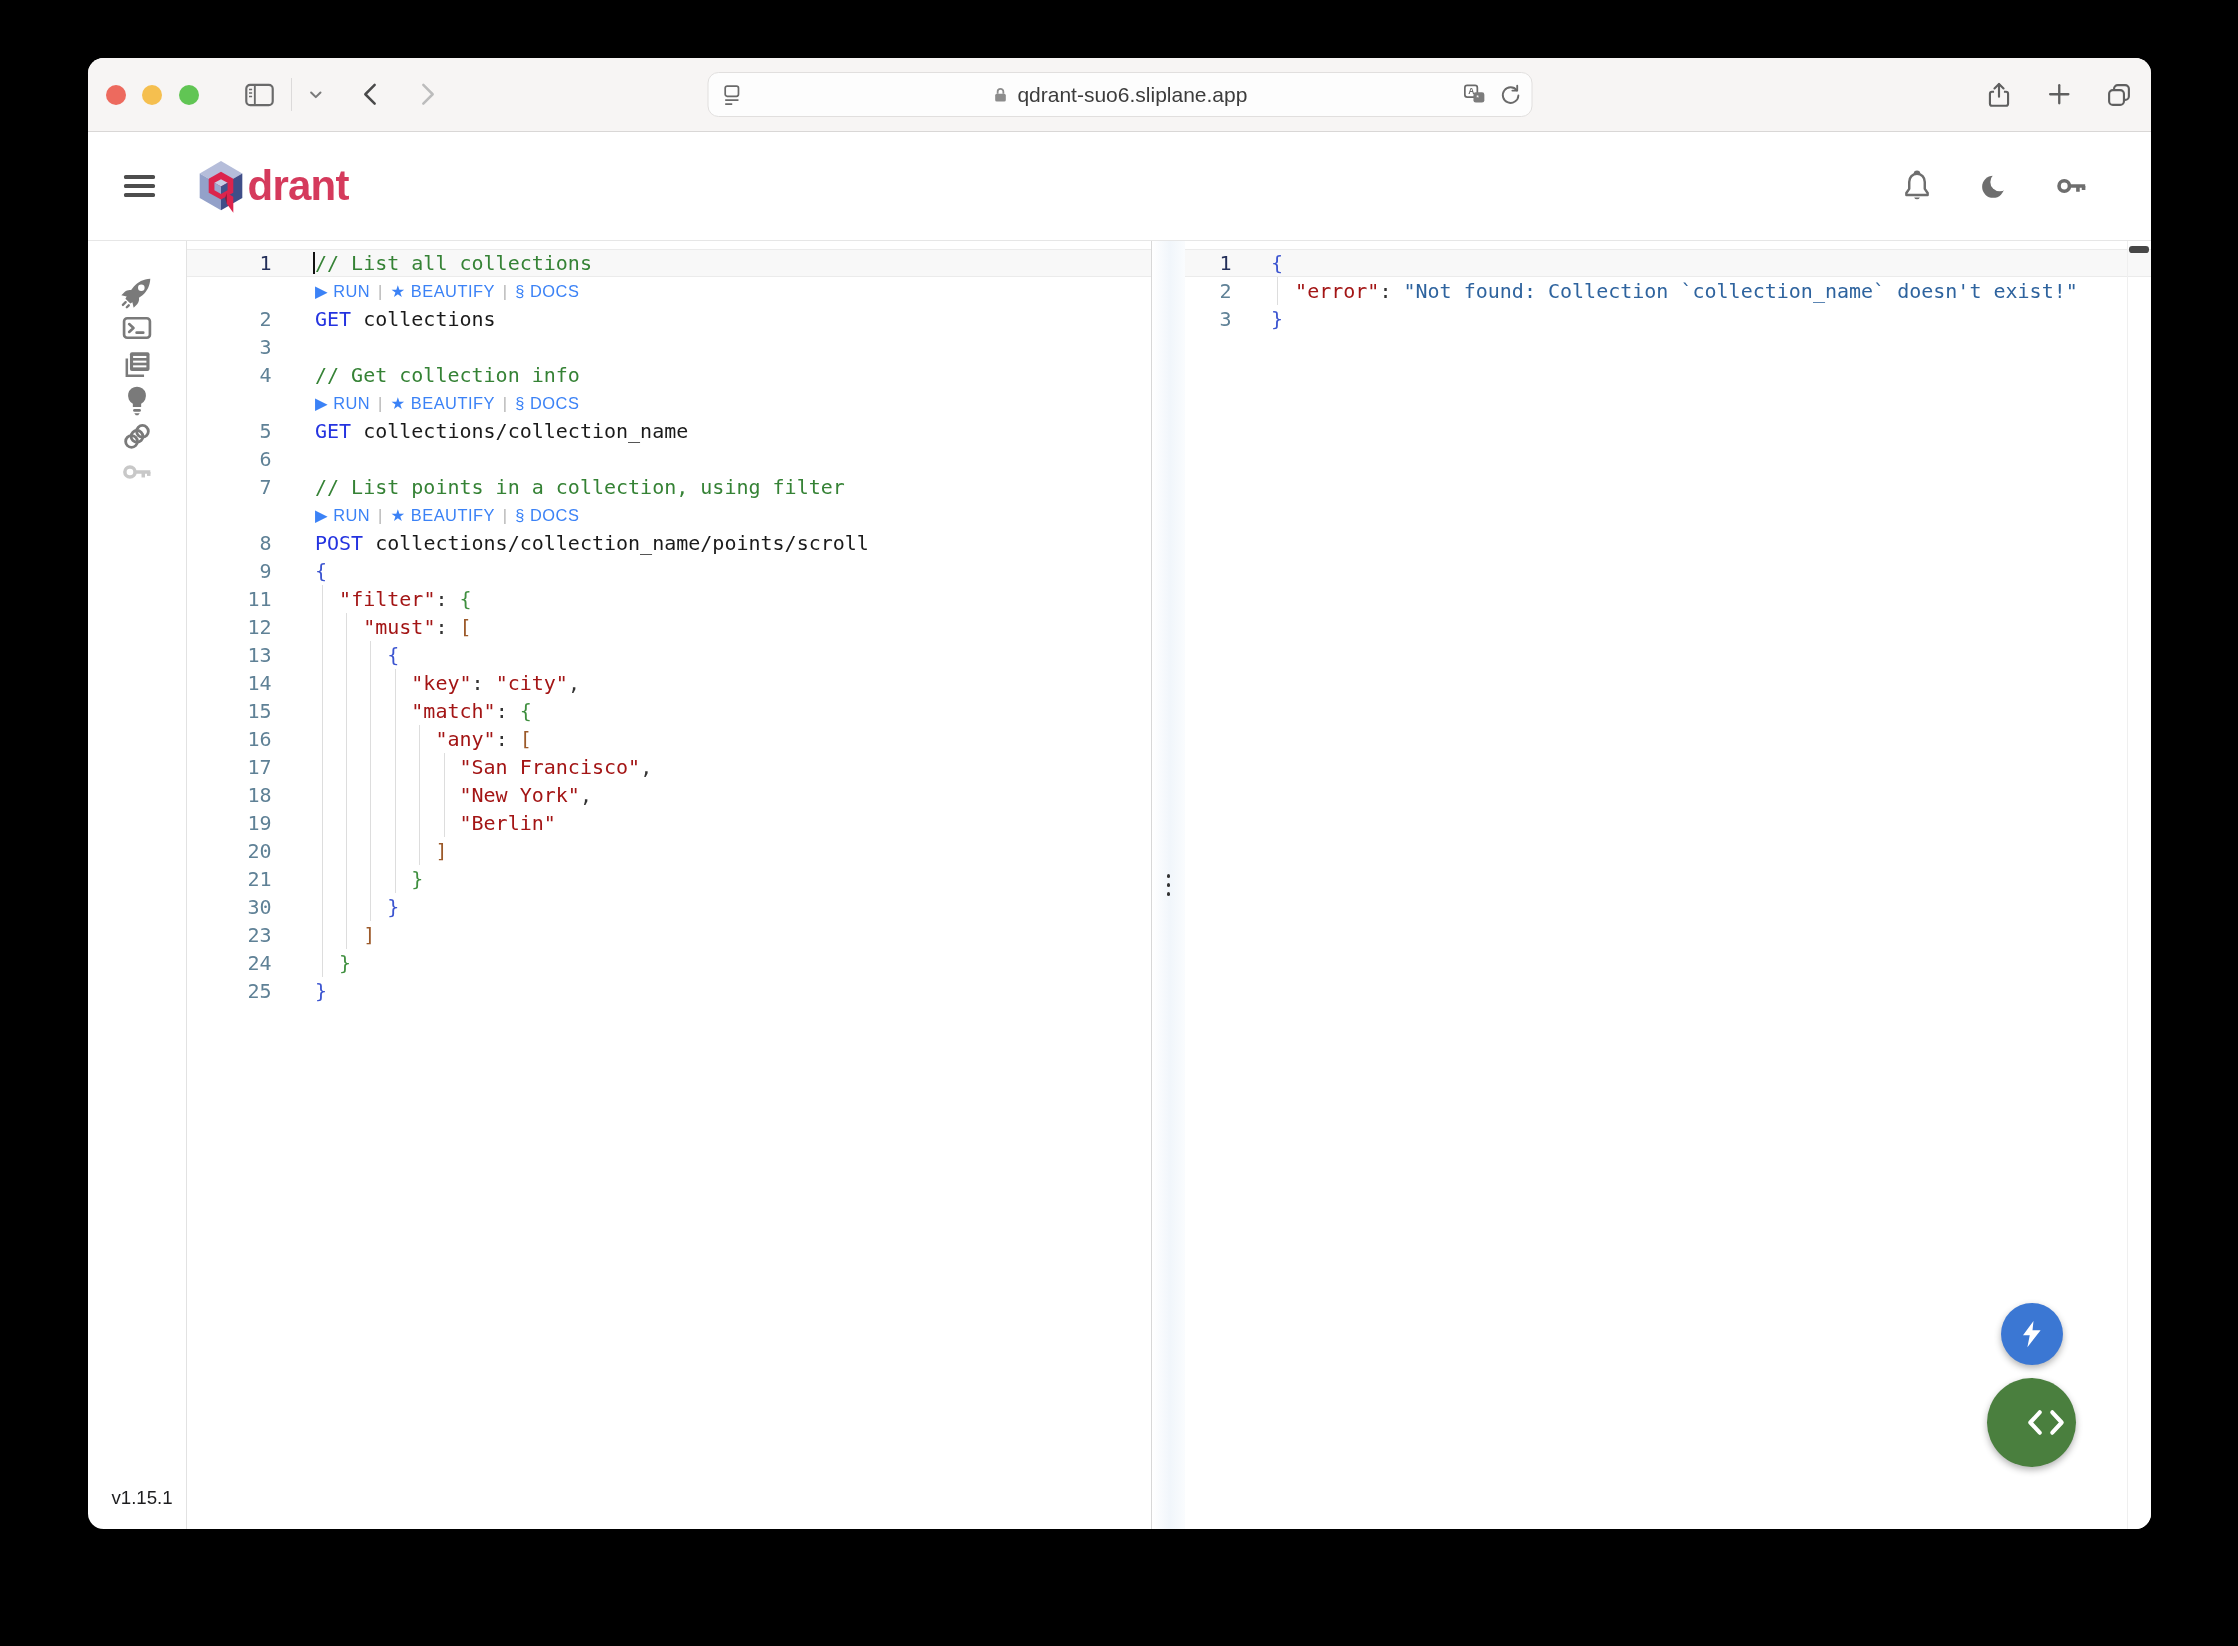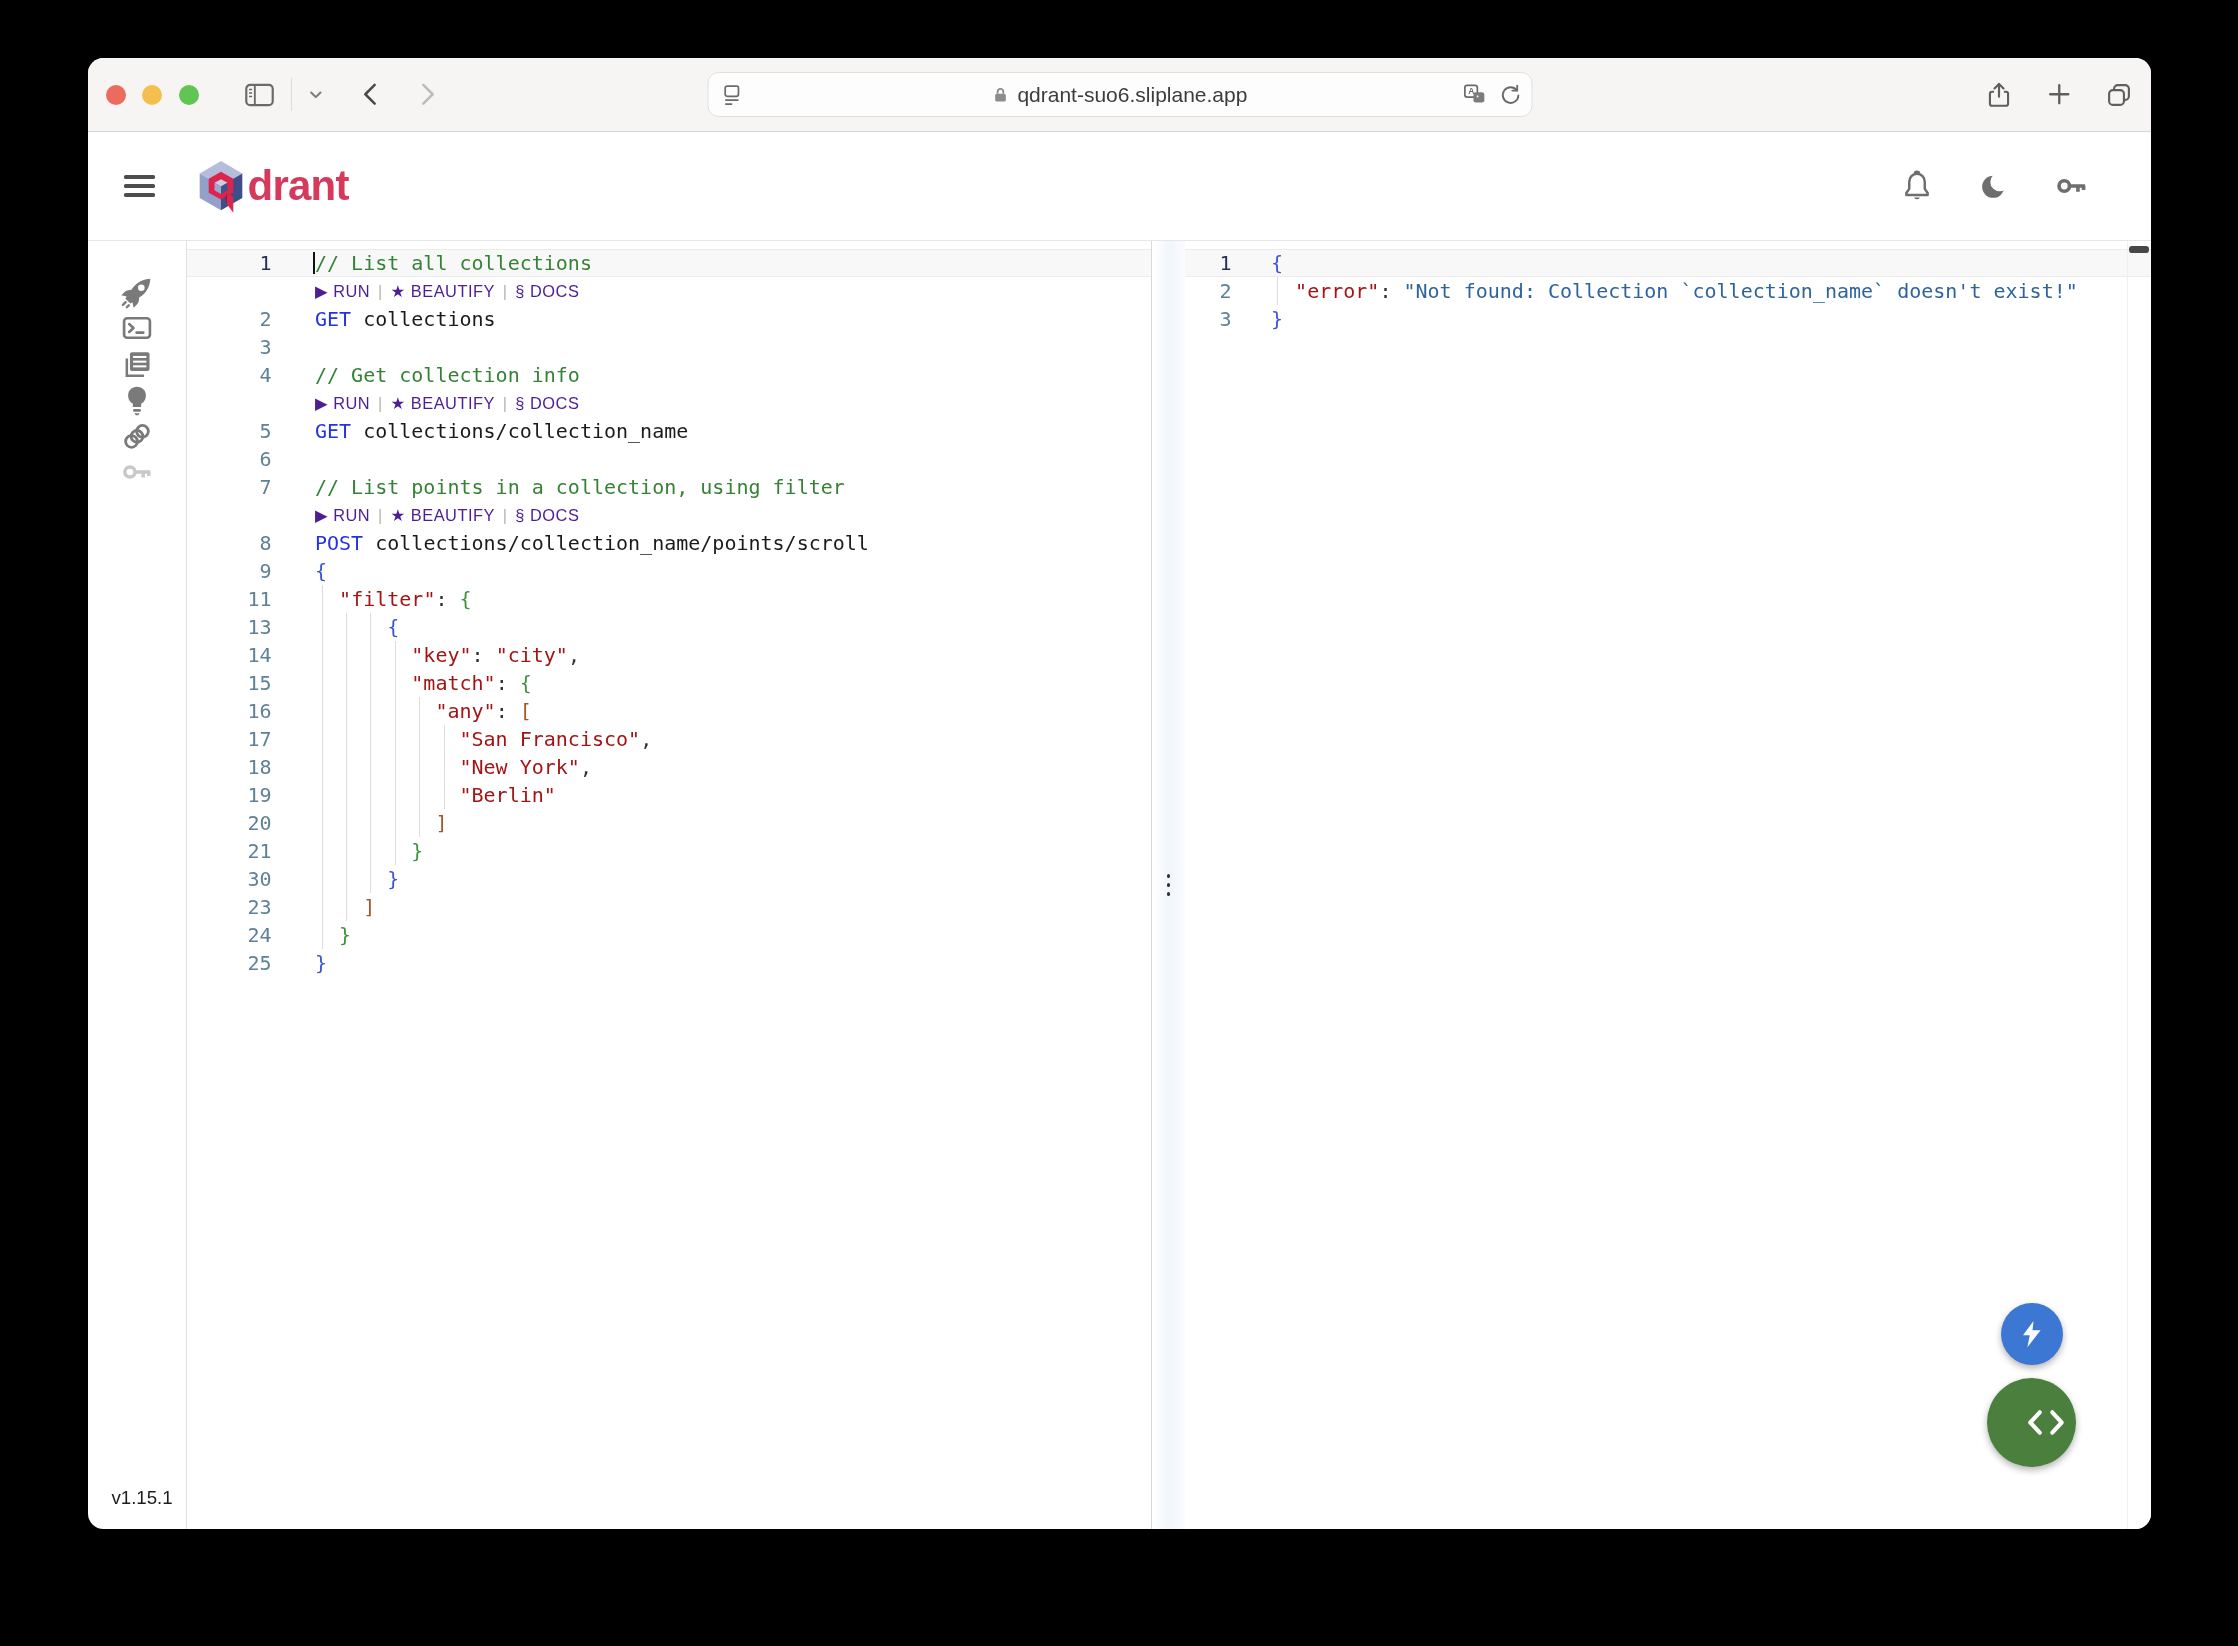--- a/index.html
+++ b/index.html
@@ -63,21 +63,21 @@
   .tk-s{color:#a31515;}
   .tk-num{color:#1a1a1a;}
   .tk-p{color:#333;}
   .tk-txt{color:#1a1a1a;}
   .tk-b1{color:#3b54d0;}
   .tk-b2{color:#3f8f3f;}
   .tk-b3{color:#9c5a2a;}
   .tk-vs{color:#2e639e;}
   .widget-row .code{font-family:"Liberation Sans",sans-serif;font-size:16.4px;color:#9a9a9a;
                     letter-spacing:0.5px;display:flex;align-items:center;gap:7.8px;}
-  .wbtn{color:#4c1d95;cursor:pointer;}
+  .wbtn{color:#3b82f6;cursor:pointer;}
   .wsep{color:#b5b5b5;}
   
   .h-thumb{position:absolute;top:4.7px;right:2.3px;width:20px;height:7px;background:#474747;border-radius:3.1px;}
   .v-track{position:absolute;top:0;bottom:0;right:22.6px;border-left:0.8px solid #efefef;}
   
   .fab{position:absolute;border-radius:50%;display:flex;align-items:center;justify-content:center;
        border:none;box-shadow:0 3.1px 7.8px rgba(0,0,0,.3);}
   .fab.run{left:1913px;top:1245px;width:62px;height:62px;background:#3b77d3;}
   .fab.code{left:1899px;top:1320px;width:89px;height:89px;background:#4a7f3e;}
 </style>
@@ -279,20 +279,21 @@
           <div class="row"><div class="gutter">3</div><div class="code"></div></div>
           <div class="row"><div class="gutter">4</div><div class="code"><span class="tk-cm">// Get collection info</span></div></div>
           <div class="row widget-row"><div class="gutter"></div><div class="code"><span class="wbtn">▶ RUN</span><span class="wsep">|</span><span class="wbtn">★ BEAUTIFY</span><span class="wsep">|</span><span class="wbtn">§ DOCS</span></div></div>
           <div class="row"><div class="gutter">5</div><div class="code"><span class="tk-kw">GET</span><span class="tk-txt"> collections/collection_name</span></div></div>
           <div class="row"><div class="gutter">6</div><div class="code"></div></div>
           <div class="row"><div class="gutter">7</div><div class="code"><span class="tk-cm">// List points in a collection, using filter</span></div></div>
           <div class="row widget-row"><div class="gutter"></div><div class="code"><span class="wbtn">▶ RUN</span><span class="wsep">|</span><span class="wbtn">★ BEAUTIFY</span><span class="wsep">|</span><span class="wbtn">§ DOCS</span></div></div>
           <div class="row"><div class="gutter">8</div><div class="code"><span class="tk-kw">POST</span><span class="tk-txt"> collections/collection_name/points/scroll</span></div></div>
           <div class="row"><div class="gutter">9</div><div class="code"><span class="tk-b1">{</span></div></div>
           <div class="row"><div class="gutter">11</div><div class="code"><span class="guide" style="left: 41px;"></span><span class="tk-txt">  </span><span class="tk-s">"filter"</span><span class="tk-p">: </span><span class="tk-b2">{</span></div></div>
+          <div class="row"><div class="gutter">12</div><div class="code"><span class="guide" style="left: 41px;"></span><span class="guide" style="left: 65px;"></span><span class="tk-txt">    </span><span class="tk-s">"must"</span><span class="tk-p">: </span><span class="tk-b3">[</span></div></div>
           <div class="row"><div class="gutter">13</div><div class="code"><span class="guide" style="left: 41px;"></span><span class="guide" style="left: 65px;"></span><span class="guide" style="left: 89px;"></span><span class="tk-txt">      </span><span class="tk-b1">{</span></div></div>
           <div class="row"><div class="gutter">14</div><div class="code"><span class="guide" style="left: 41px;"></span><span class="guide" style="left: 65px;"></span><span class="guide" style="left: 89px;"></span><span class="guide" style="left: 114px;"></span><span class="tk-txt">        </span><span class="tk-s">"key"</span><span class="tk-p">: </span><span class="tk-s">"city"</span><span class="tk-p">,</span></div></div>
           <div class="row"><div class="gutter">15</div><div class="code"><span class="guide" style="left: 41px;"></span><span class="guide" style="left: 65px;"></span><span class="guide" style="left: 89px;"></span><span class="guide" style="left: 114px;"></span><span class="tk-txt">        </span><span class="tk-s">"match"</span><span class="tk-p">: </span><span class="tk-b2">{</span></div></div>
           <div class="row"><div class="gutter">16</div><div class="code"><span class="guide" style="left: 41px;"></span><span class="guide" style="left: 65px;"></span><span class="guide" style="left: 89px;"></span><span class="guide" style="left: 114px;"></span><span class="guide" style="left: 138px;"></span><span class="tk-txt">          </span><span class="tk-s">"any"</span><span class="tk-p">: </span><span class="tk-b3">[</span></div></div>
           <div class="row"><div class="gutter">17</div><div class="code"><span class="guide" style="left: 41px;"></span><span class="guide" style="left: 65px;"></span><span class="guide" style="left: 89px;"></span><span class="guide" style="left: 114px;"></span><span class="guide" style="left: 138px;"></span><span class="guide" style="left: 163px;"></span><span class="tk-txt">            </span><span class="tk-s">"San Francisco"</span><span class="tk-p">,</span></div></div>
           <div class="row"><div class="gutter">18</div><div class="code"><span class="guide" style="left: 41px;"></span><span class="guide" style="left: 65px;"></span><span class="guide" style="left: 89px;"></span><span class="guide" style="left: 114px;"></span><span class="guide" style="left: 138px;"></span><span class="guide" style="left: 163px;"></span><span class="tk-txt">            </span><span class="tk-s">"New York"</span><span class="tk-p">,</span></div></div>
           <div class="row"><div class="gutter">19</div><div class="code"><span class="guide" style="left: 41px;"></span><span class="guide" style="left: 65px;"></span><span class="guide" style="left: 89px;"></span><span class="guide" style="left: 114px;"></span><span class="guide" style="left: 138px;"></span><span class="guide" style="left: 163px;"></span><span class="tk-txt">            </span><span class="tk-s">"Berlin"</span></div></div>
           <div class="row"><div class="gutter">20</div><div class="code"><span class="guide" style="left: 41px;"></span><span class="guide" style="left: 65px;"></span><span class="guide" style="left: 89px;"></span><span class="guide" style="left: 114px;"></span><span class="guide" style="left: 138px;"></span><span class="tk-txt">          </span><span class="tk-b3">]</span></div></div>
           <div class="row"><div class="gutter">21</div><div class="code"><span class="guide" style="left: 41px;"></span><span class="guide" style="left: 65px;"></span><span class="guide" style="left: 89px;"></span><span class="guide" style="left: 114px;"></span><span class="tk-txt">        </span><span class="tk-b2">}</span></div></div>
           <div class="row"><div class="gutter">30</div><div class="code"><span class="guide" style="left: 41px;"></span><span class="guide" style="left: 65px;"></span><span class="guide" style="left: 89px;"></span><span class="tk-txt">      </span><span class="tk-b1">}</span></div></div>

